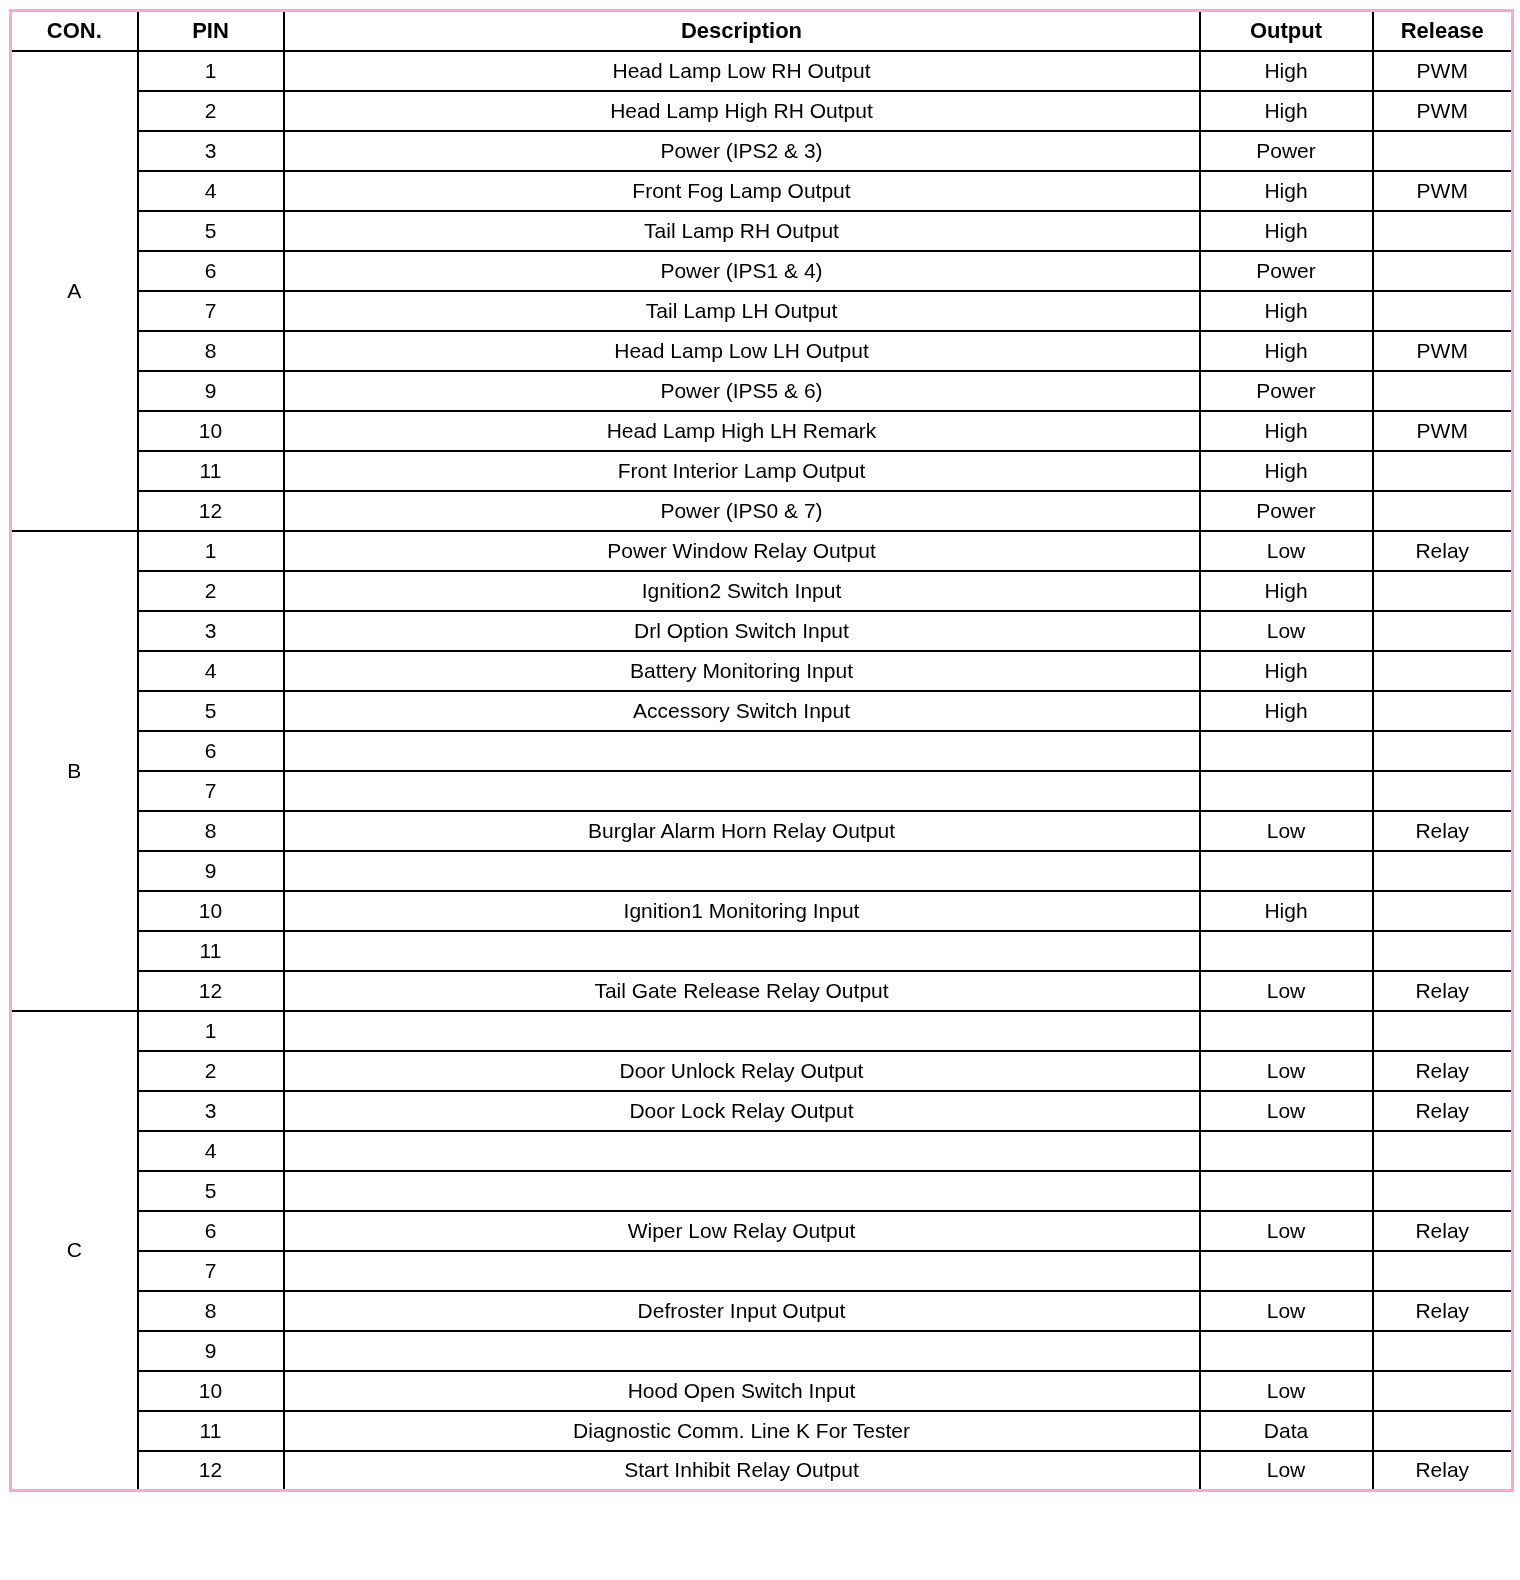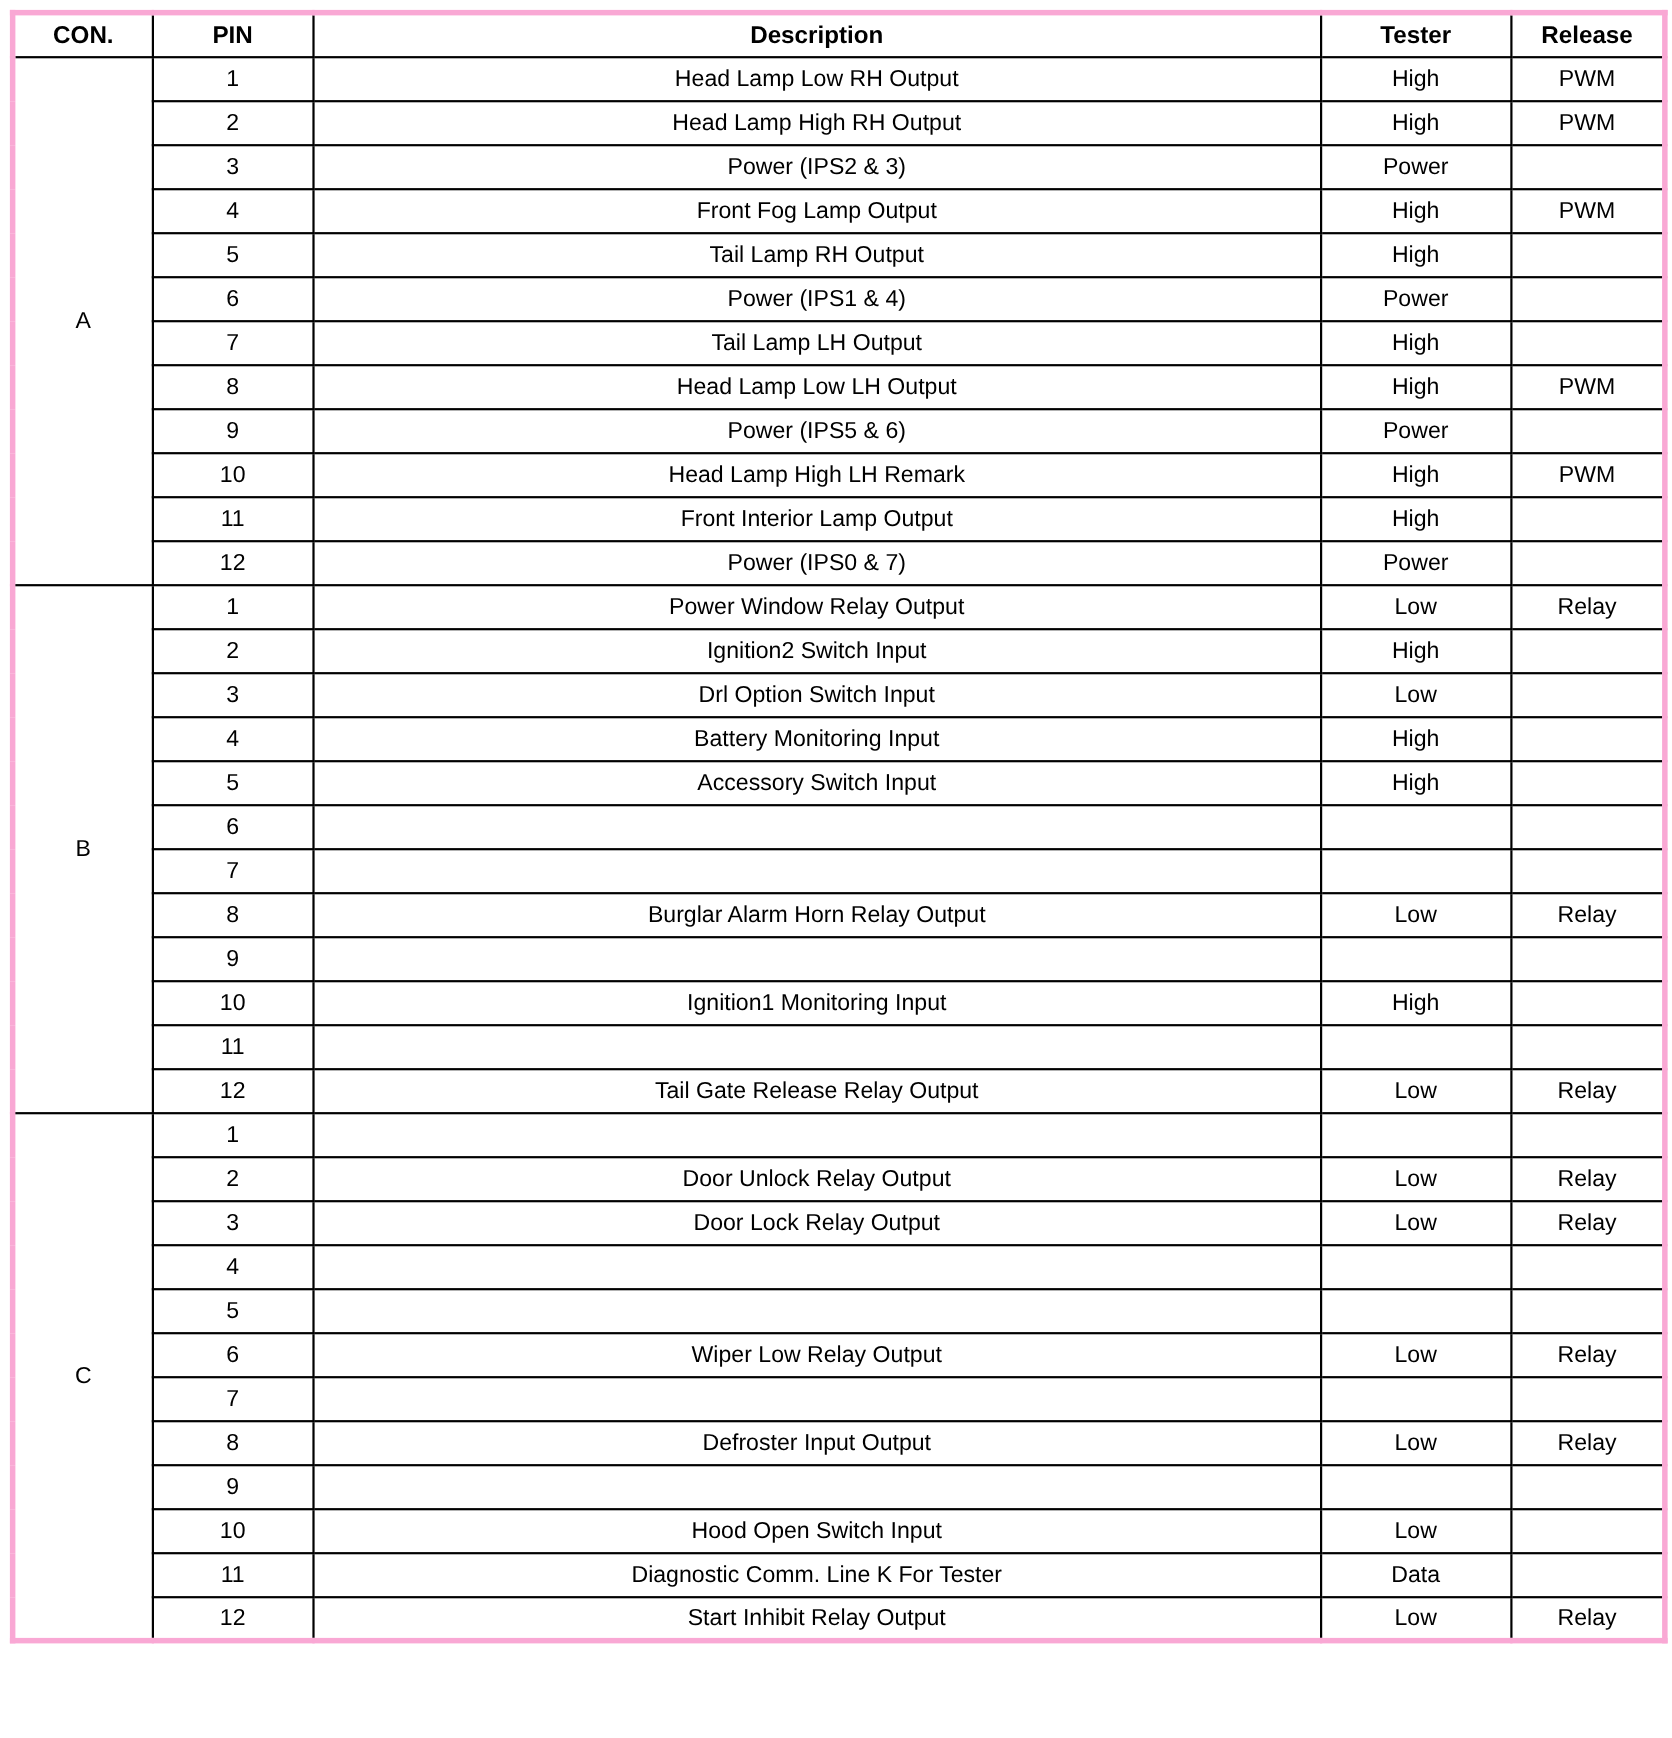--- a/index.html
+++ b/index.html
@@ -9,21 +9,21 @@
   }
   body {
     padding: 9px;
     font-family: "Liberation Sans", sans-serif;
     color: #000;
   }
   table.pin-table {
     border-collapse: collapse;
     table-layout: fixed;
     width: 1502px;
-    border: 5px solid #f9a8d4;
+    border: 3px solid #f9a8d4;
     padding-left: 12px;
   }
   .pin-table th,
   .pin-table td {
     border: 2px solid #000;
     text-align: center;
     vertical-align: middle;
     padding: 0 6px;
     height: 40px;
     overflow: hidden;
@@ -50,21 +50,21 @@
     <col style="width:146px">
     <col style="width:916px">
     <col style="width:173px">
     <col style="width:140px">
   </colgroup>
   <thead>
     <tr>
       <th>CON.</th>
       <th>PIN</th>
       <th>Description</th>
-      <th>Tester</th>
+      <th>Output</th>
       <th>Release</th>
     </tr>
   </thead>
   <tbody>
       <tr>
         <td class="con-cell" rowspan="12">A</td>
         <td>1</td>
         <td>Head Lamp Low RH Output</td>
         <td>High</td>
         <td>PWM</td>

